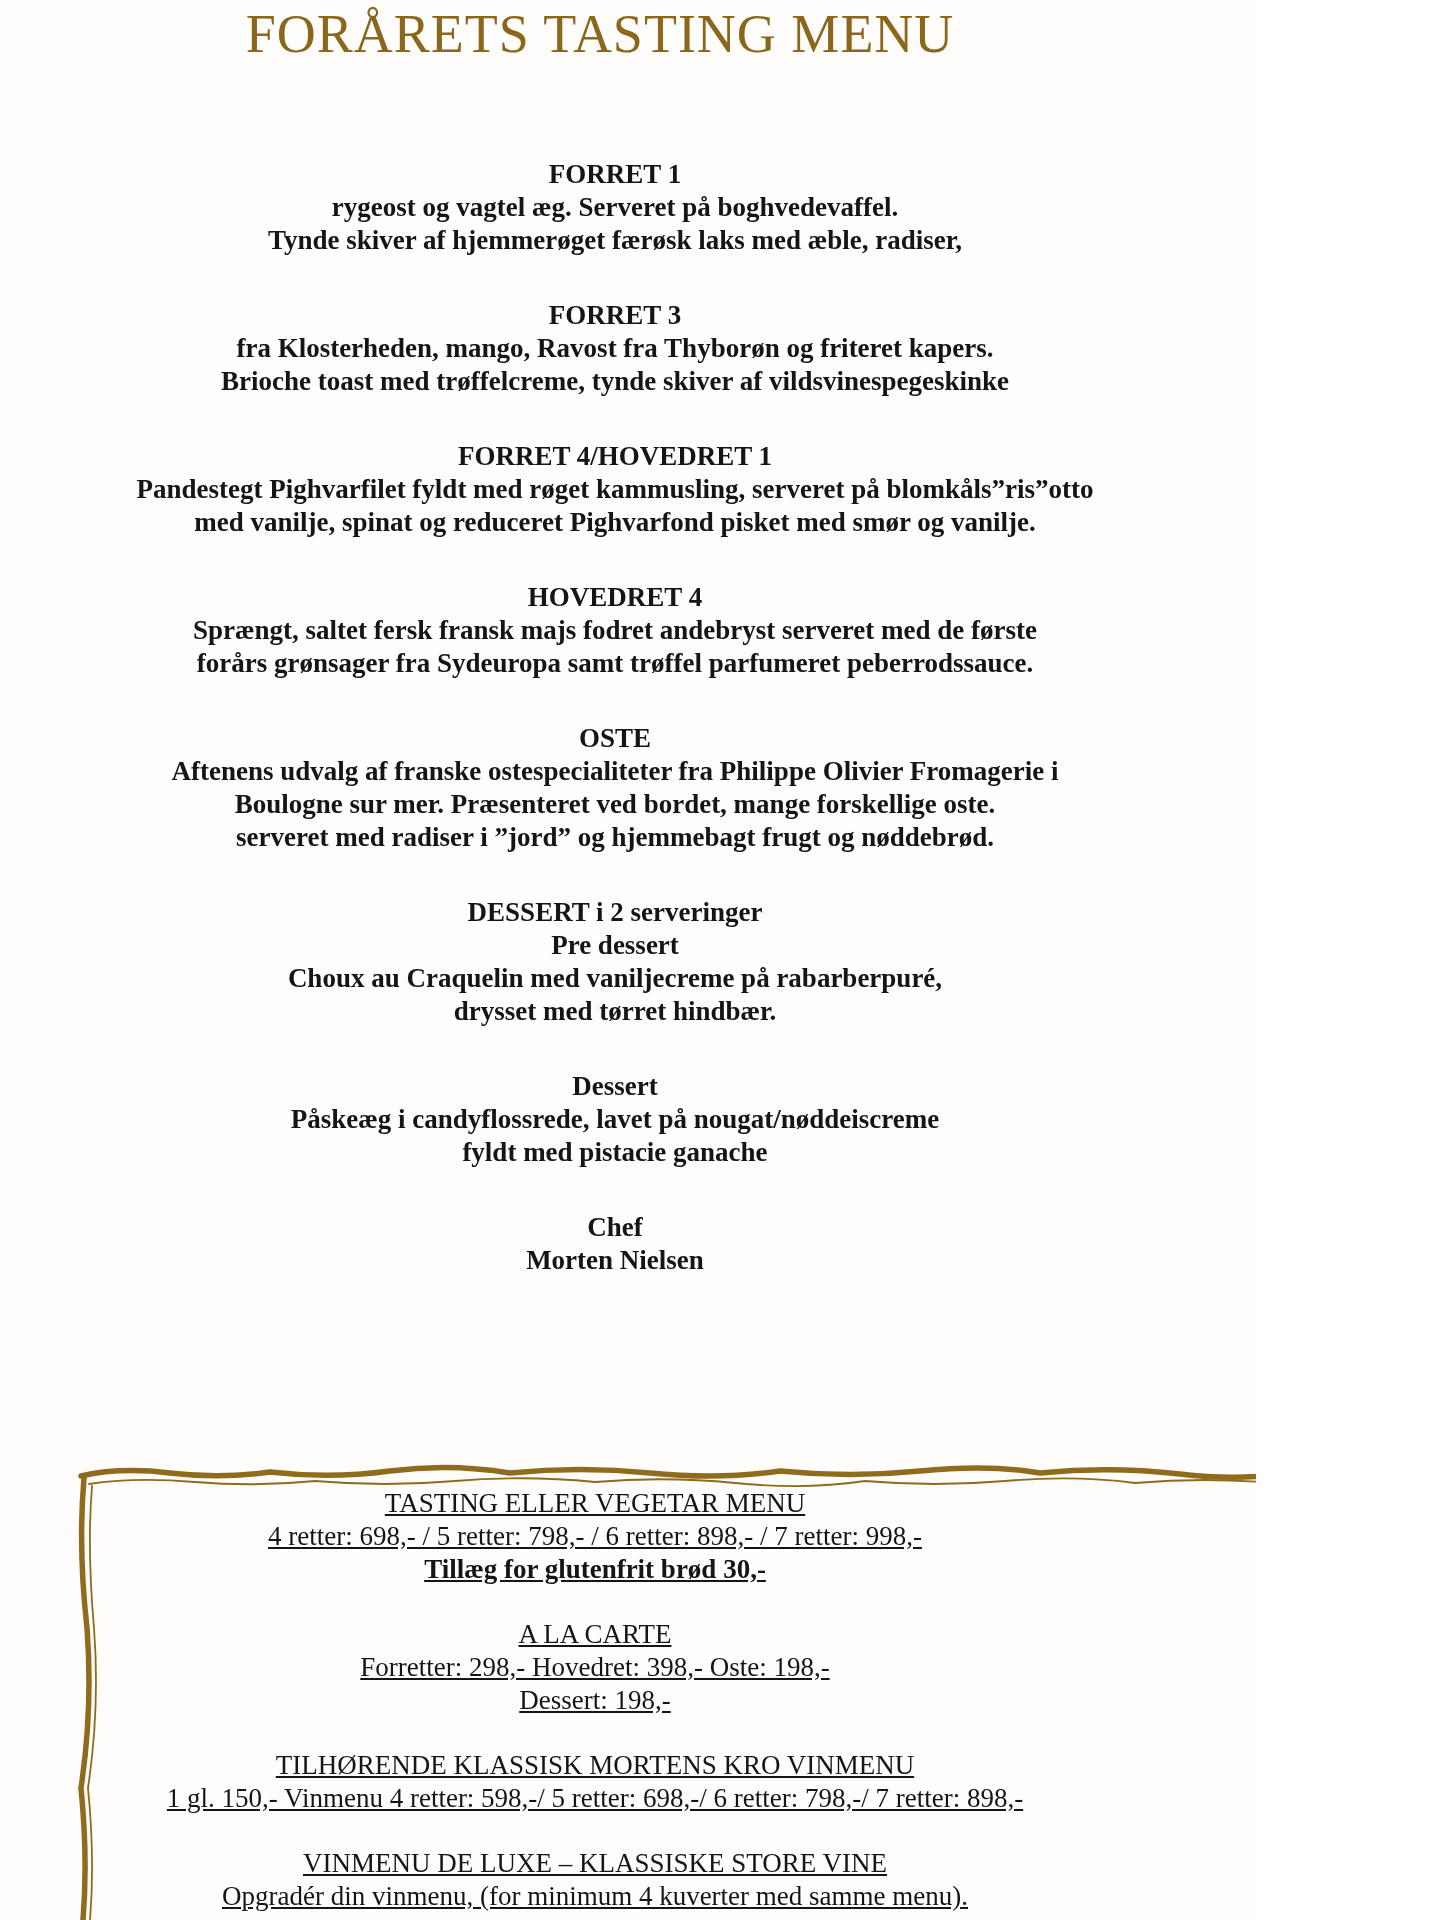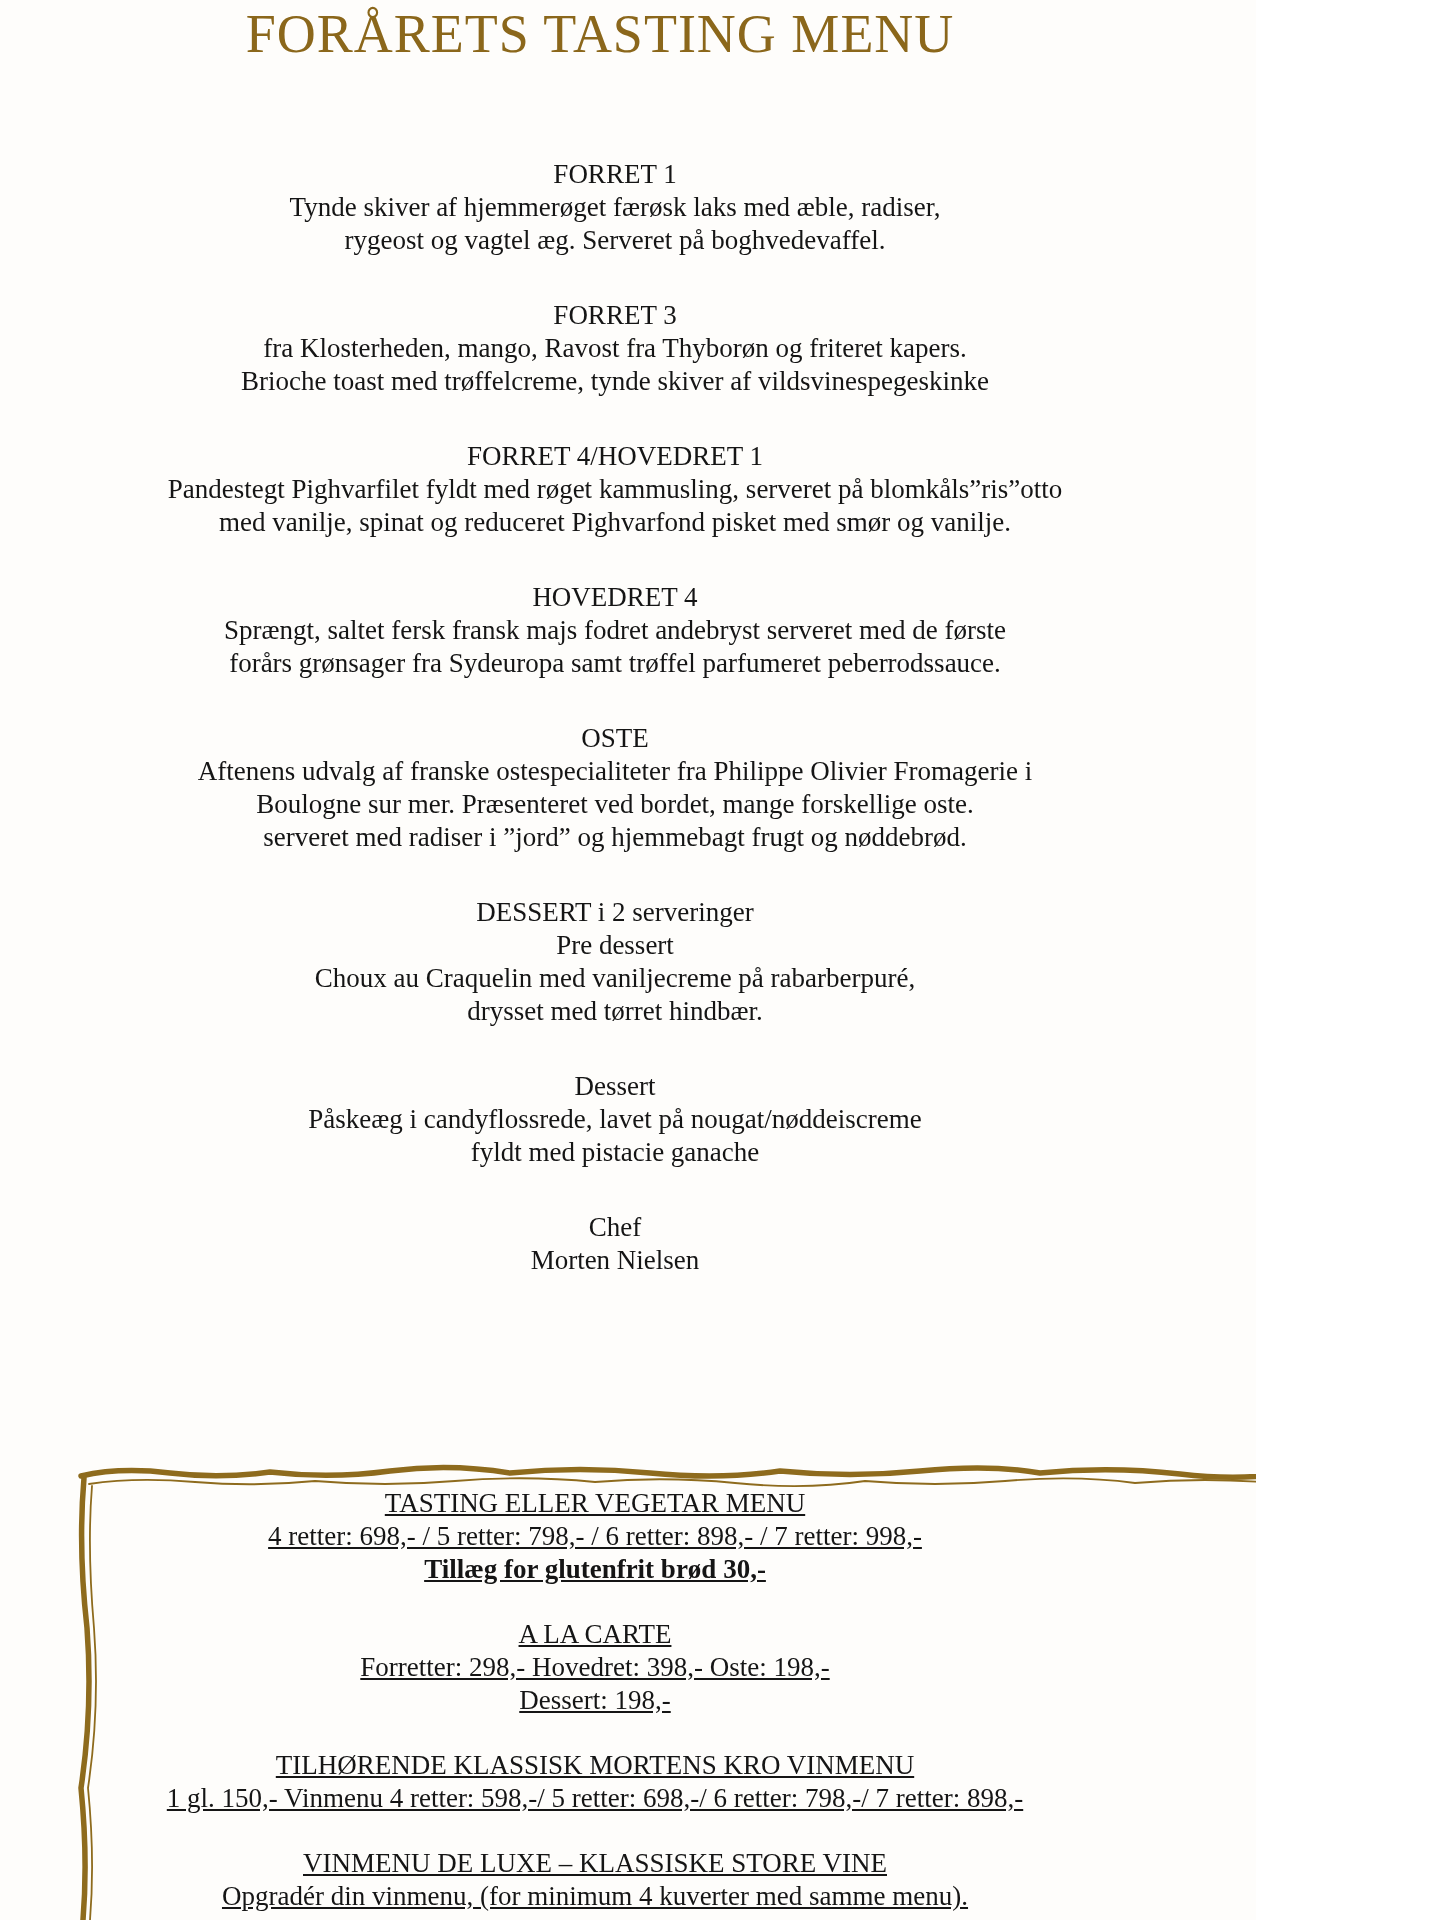--- a/index.html
+++ b/index.html
@@ -23,20 +23,21 @@
     color: #8b671b;
     letter-spacing: 1px;
     white-space: nowrap;
   }
   .courses {
     position: absolute;
     top: 158px;
     left: 0;
     width: 1230px;
     text-align: center;
+    font-weight: bold;
   }
   .course { margin-bottom: 42px; }
   .line {
     font-size: 27px;
     line-height: 33px;
     white-space: nowrap;
   }
   .pricing-border-svg {
     position: absolute;
     left: 75px;
@@ -59,22 +60,22 @@
 <body>
 
 <div class="page">
 
   <div class="page-title">FORÅRETS TASTING MENU</div>
 
   <div class="courses">
 
     <div class="course">
       <div class="line">FORRET 1</div>
+      <div class="line">rygeost og vagtel æg. Serveret på boghvedevaffel.</div>
       <div class="line">Tynde skiver af hjemmerøget færøsk laks med æble, radiser,</div>
-      <div class="line">rygeost og vagtel æg. Serveret på boghvedevaffel.</div>
     </div>
 
 
     <div class="course">
       <div class="line">FORRET 3</div>
       <div class="line">fra Klosterheden, mango, Ravost fra Thyborøn og friteret kapers.</div>
       <div class="line">Brioche toast med trøffelcreme, tynde skiver af vildsvinespegeskinke</div>
     </div>
 
     <div class="course">

